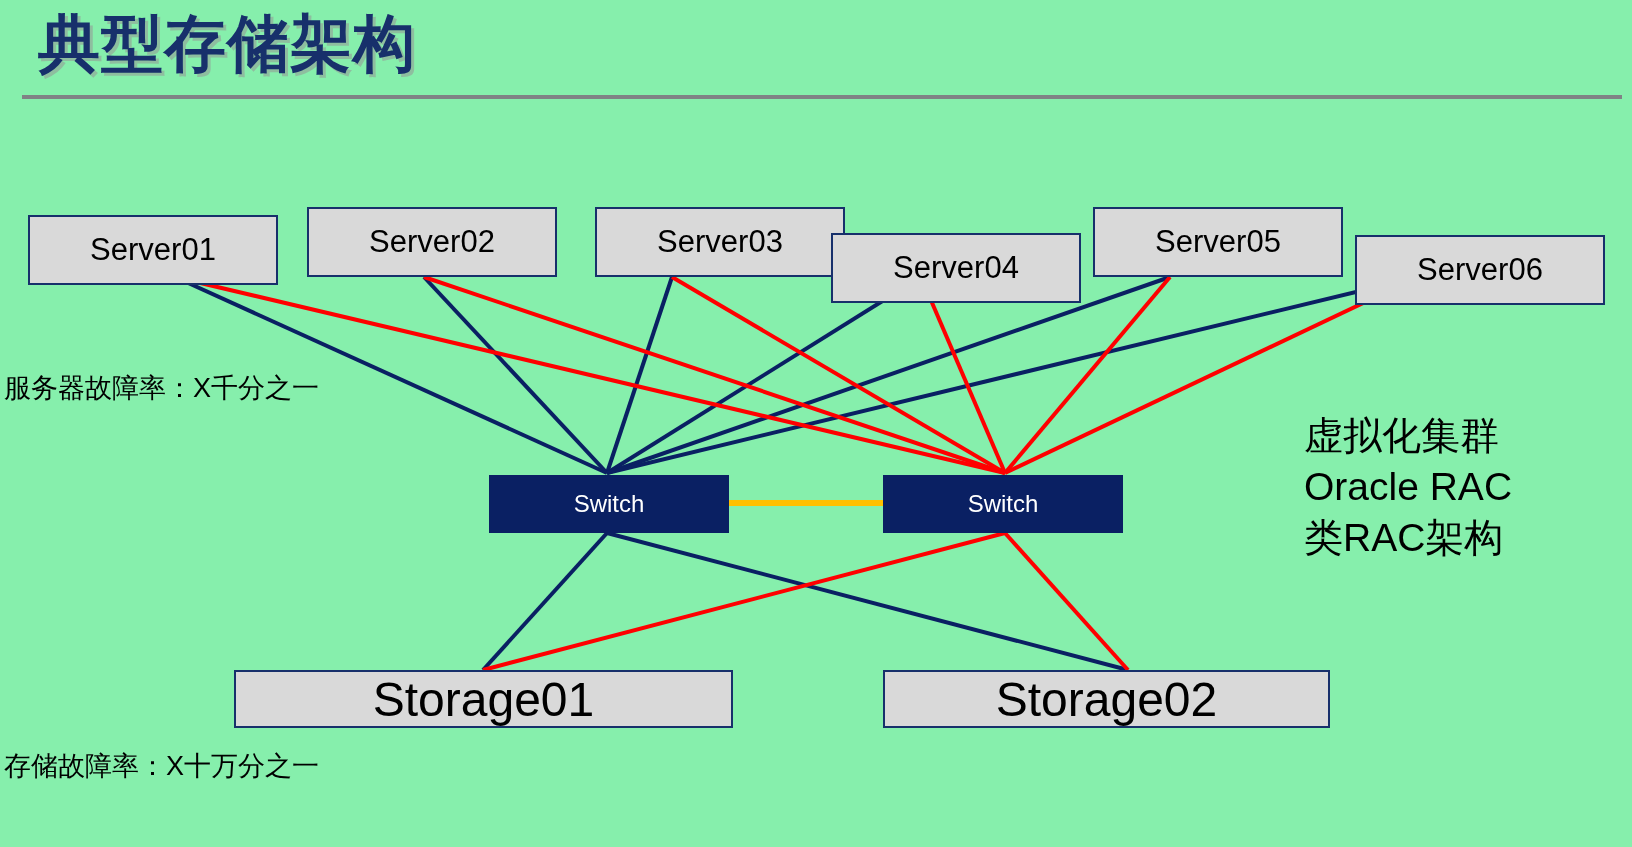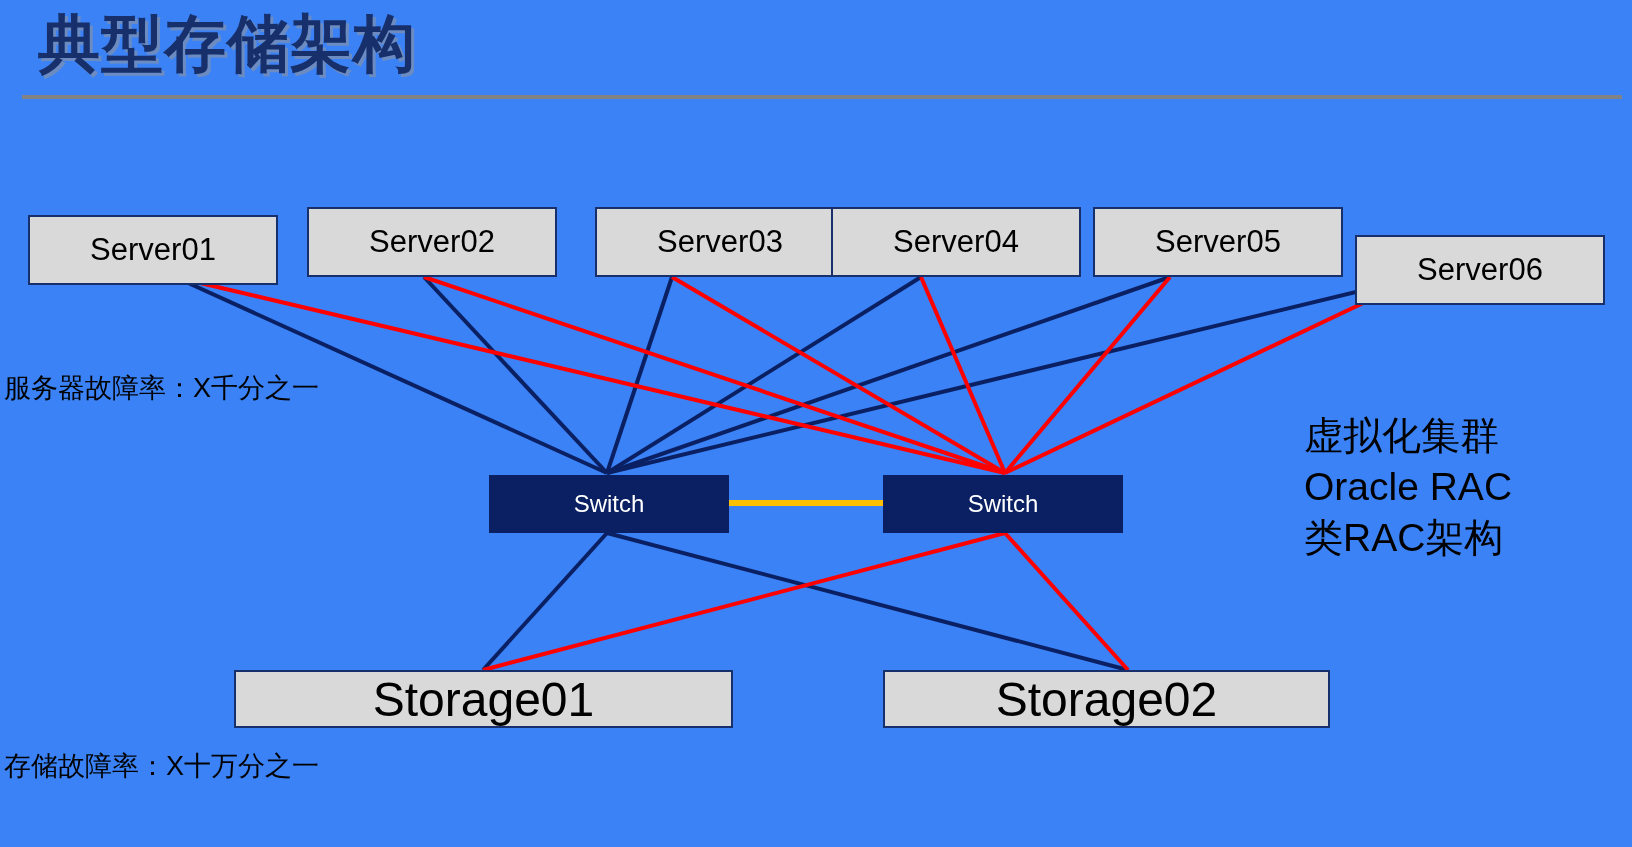--- a/index.html
+++ b/index.html
@@ -12,21 +12,21 @@
     height: 847px;
     position: relative;
     overflow: hidden;
     font-family: "Liberation Sans", sans-serif;
   }
   #slide {
     position: absolute;
     left: 0; top: 0;
     width: 1632px;
     height: 847px;
-    background: #3b82f6;
+    background: #86efac;
   }
 
   
   #slide-title {
     position: absolute;
     left: 38px;
     top: 2px;
     font-size: 62px;
     line-height: 84px;
     font-weight: 700;
@@ -147,21 +147,21 @@
 
   <div class="node server-node" style="left:28px;margin-top:8px;">
     <span>Server01</span>
   </div>
   <div class="node server-node" style="left:307px;">
     <span>Server02</span>
   </div>
   <div class="node server-node" style="left:569px;margin-left:26px;">
     <span>Server03</span>
   </div>
-  <div class="node server-node" style="left:831px;">
+  <div class="node server-node" style="left:831px;margin-top:26px;">
     <span>Server04</span>
   </div>
   <div class="node server-node" style="left:1093px;">
     <span>Server05</span>
   </div>
   <div class="node server-node" style="left:1355px;margin-top:28px;">
     <span>Server06</span>
   </div>
 
   <div class="node switch-node" style="left:489px;">

